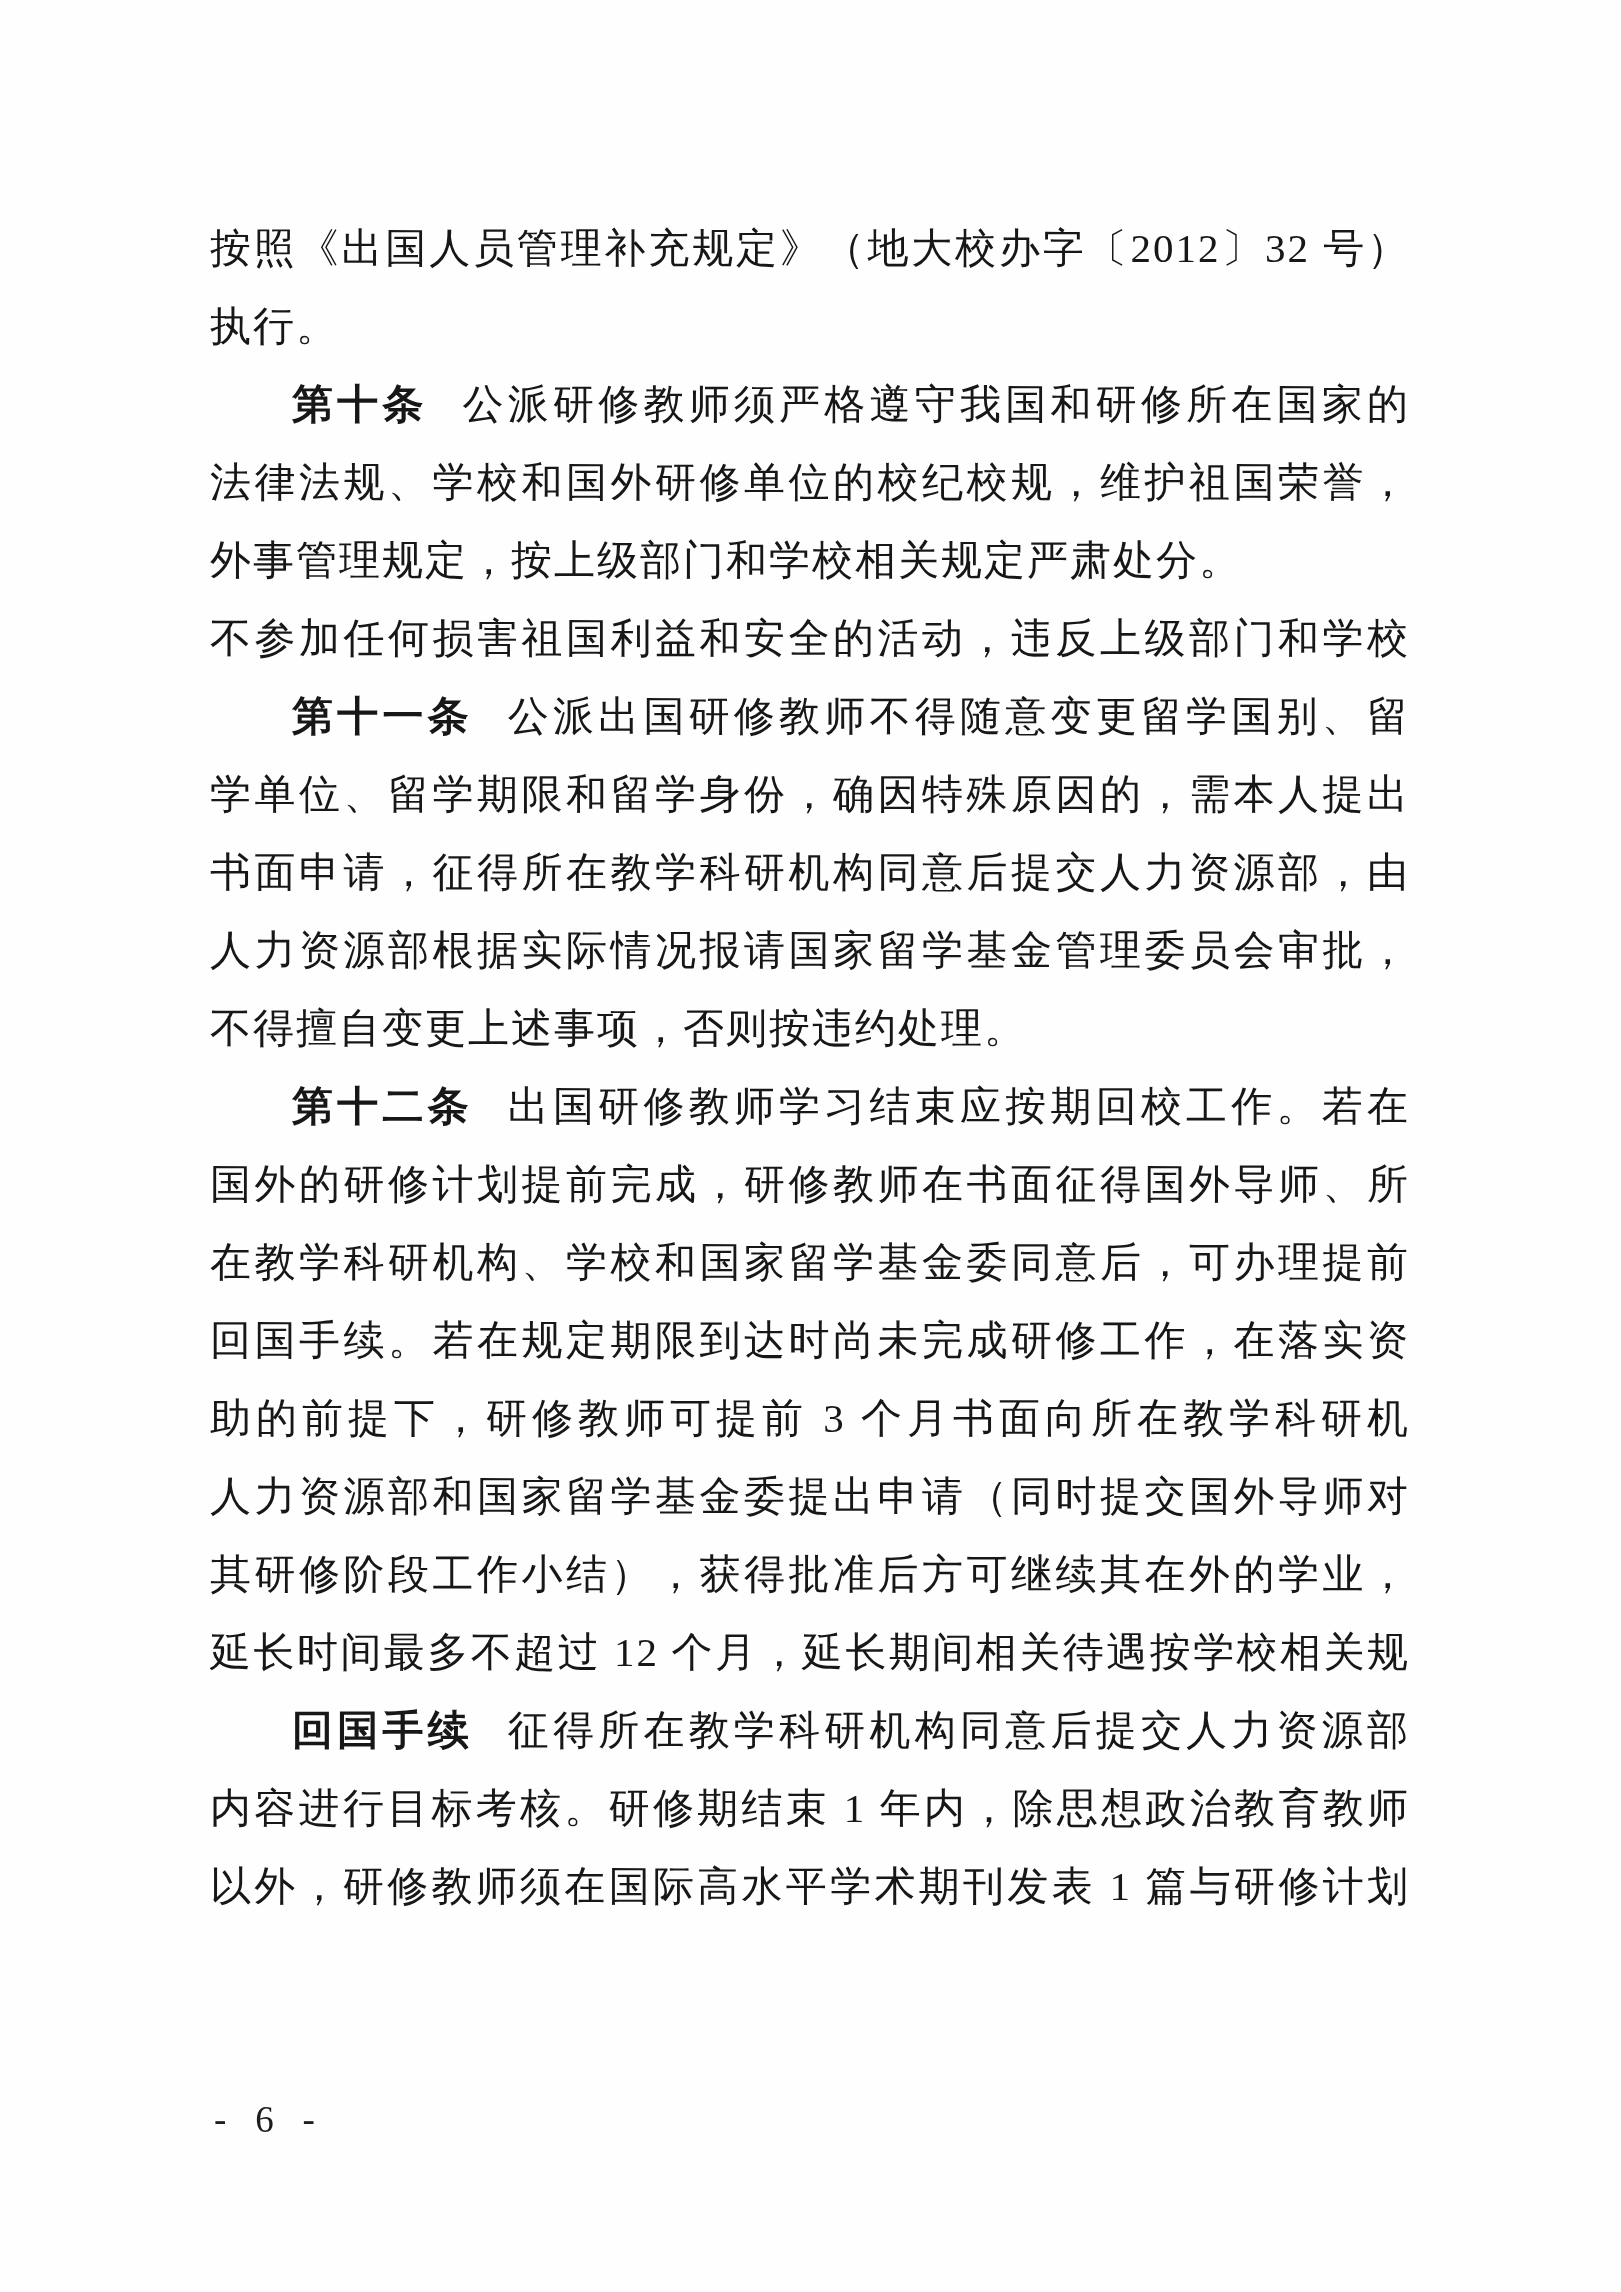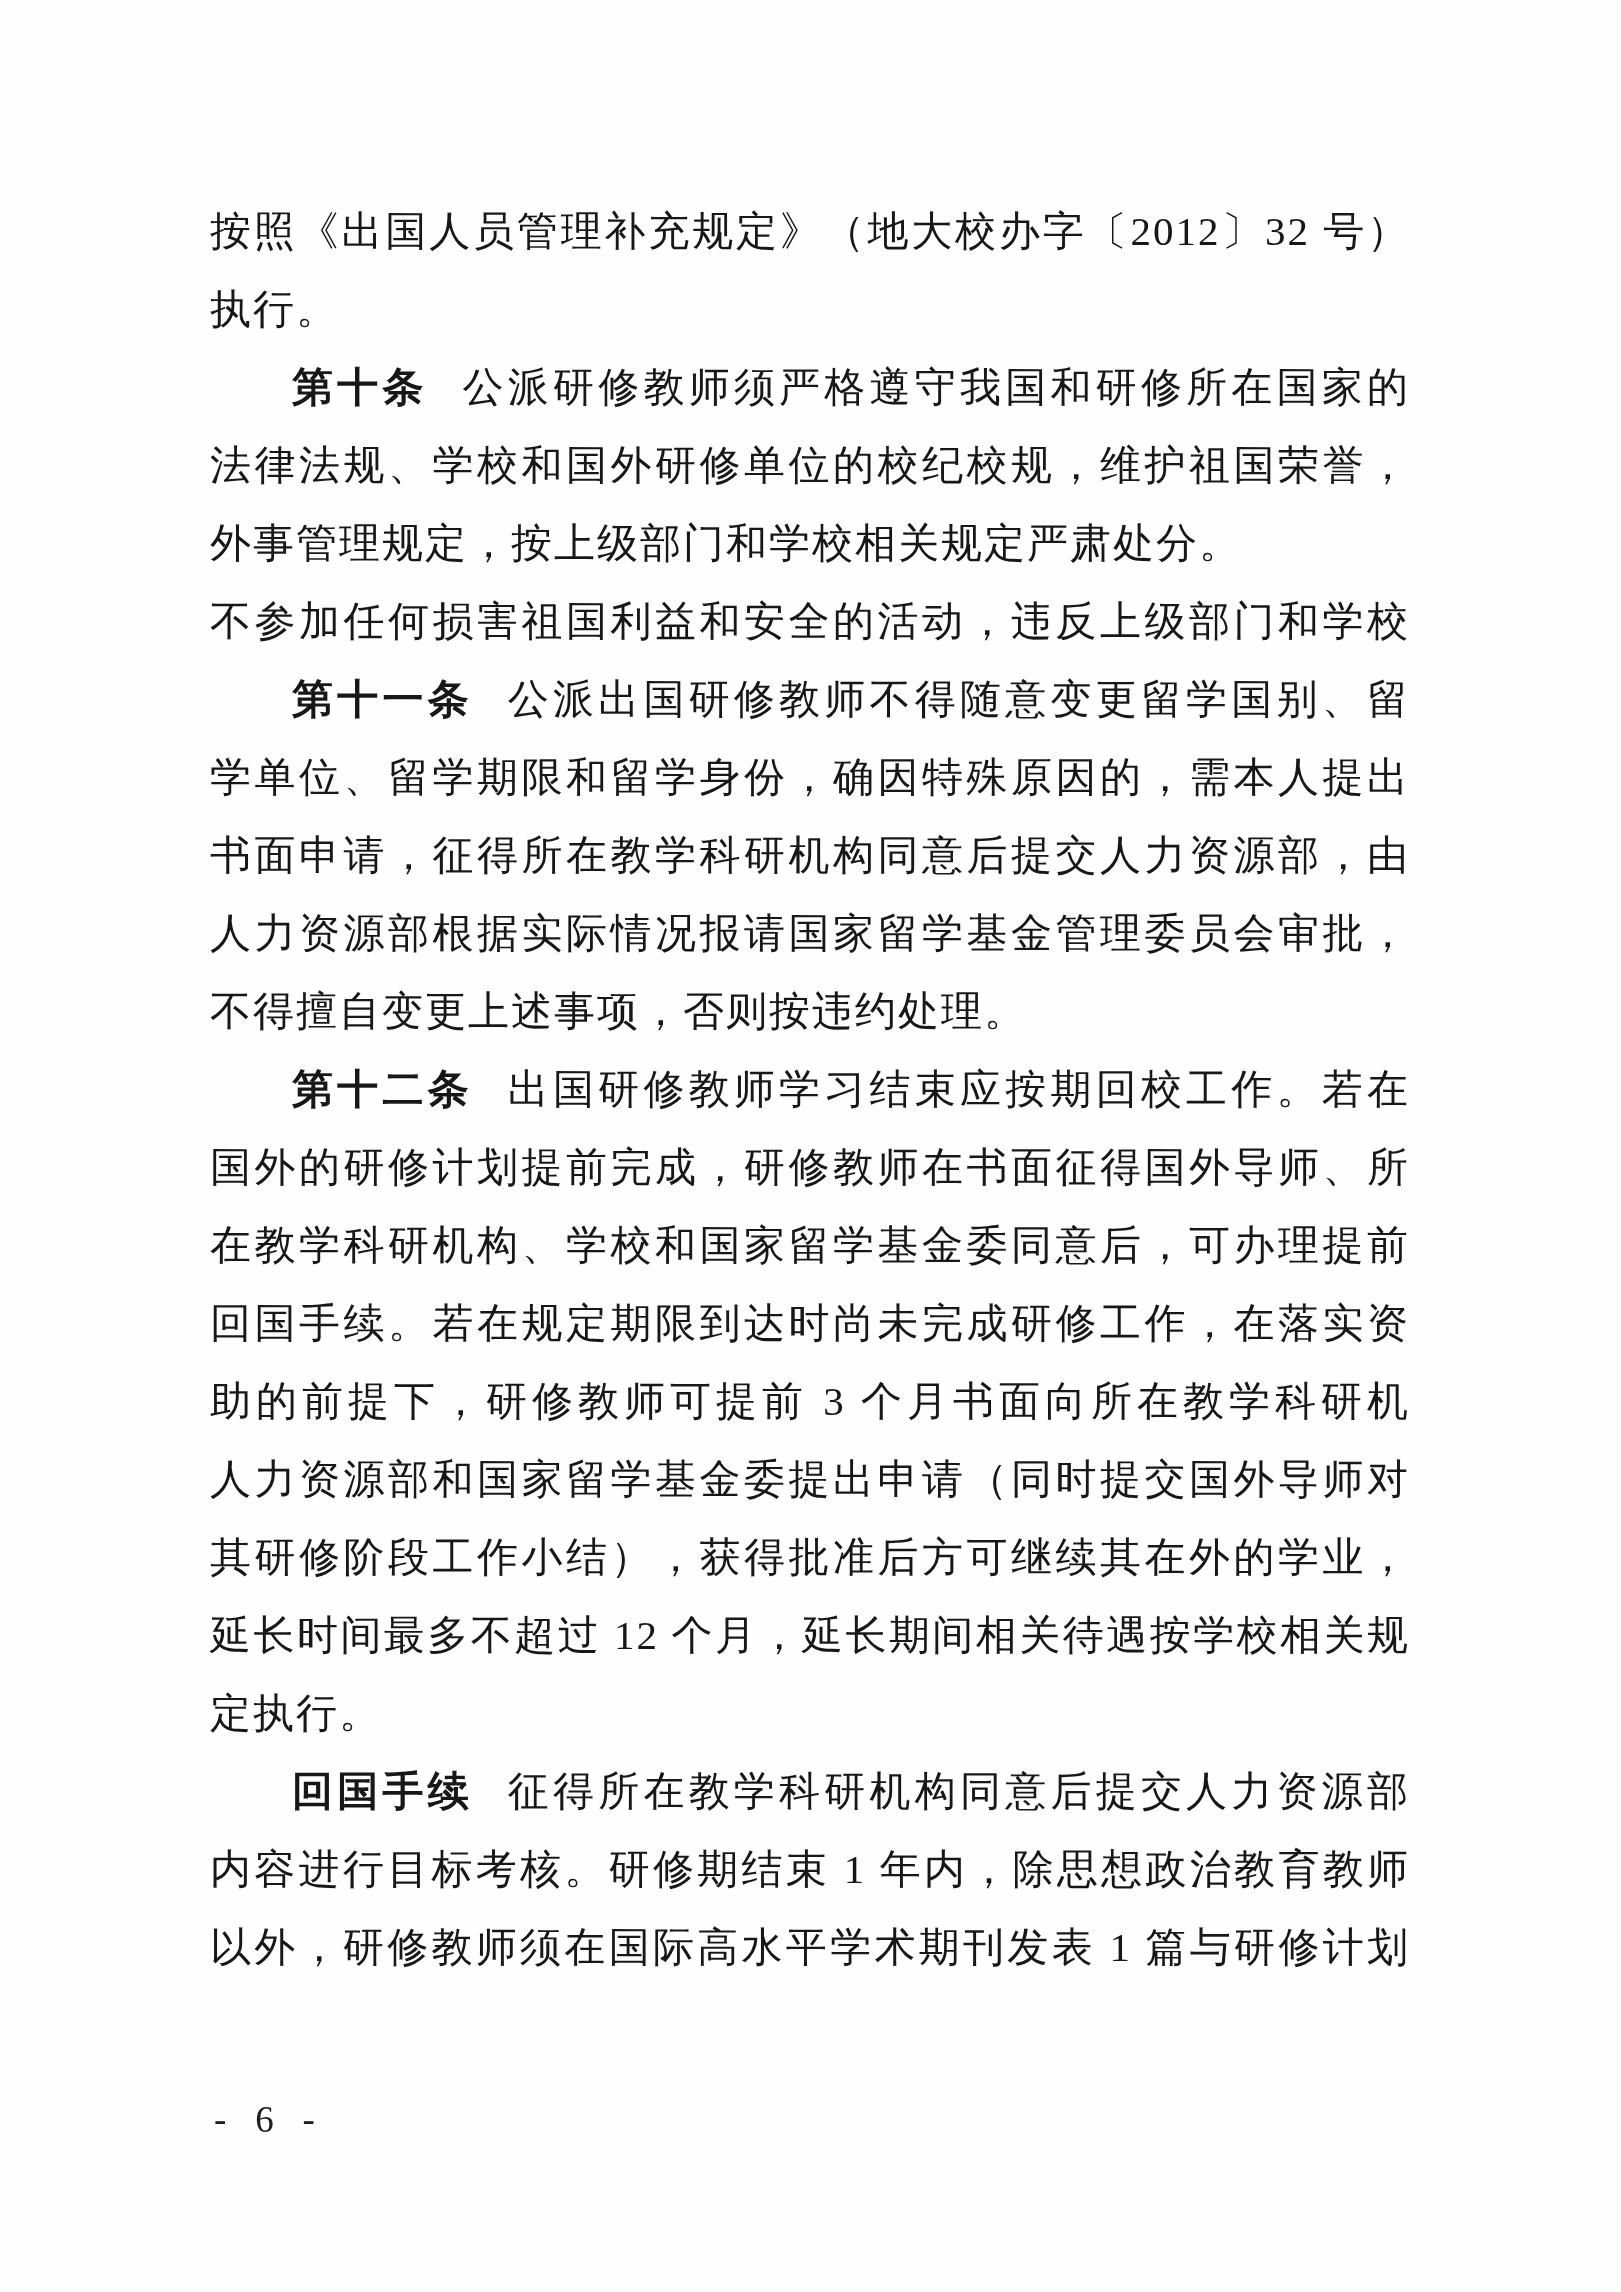--- a/index.html
+++ b/index.html
@@ -12,21 +12,21 @@
     width: 1621px;
     height: 2293px;
     background: #fefefe;
     overflow: hidden;
     font-family: "Liberation Serif", "DejaVu Serif", serif;
     color: #171717;
   }
   .text-block {
     position: absolute;
     left: 210px;
-    top: 192px;
+    top: 209px;
     width: 1200px;
   }
   .line {
     height: 78px;
     line-height: 78px;
     font-size: 41px;
     letter-spacing: 2px;
     white-space: normal;
     overflow: hidden;
   }
@@ -69,20 +69,19 @@
       <div class="line justify"><span class="seg">人力资源部根据实际情况报请国家留学基金管理委员会审批，</span></div>
       <div class="line"><span class="seg">不得擅自变更上述事项，否则按违约处理。</span></div>
       <div class="line justify indent"><span class="seg seg-bold">第十二条</span><span class="seg">出国研修教师学习结束应按期回校工作。若在</span></div>
       <div class="line justify"><span class="seg">国外的研修计划提前完成，研修教师在书面征得国外导师、所</span></div>
       <div class="line justify"><span class="seg">在教学科研机构、学校和国家留学基金委同意后，可办理提前</span></div>
       <div class="line justify"><span class="seg">回国手续。若在规定期限到达时尚未完成研修工作，在落实资</span></div>
       <div class="line justify"><span class="seg">助的前提下，研修教师可提前 3 个月书面向所在教学科研机构、</span></div>
       <div class="line justify"><span class="seg">人力资源部和国家留学基金委提出申请（同时提交国外导师对</span></div>
       <div class="line justify"><span class="seg">其研修阶段工作小结），获得批准后方可继续其在外的学业，但</span></div>
       <div class="line justify"><span class="seg">延长时间最多不超过 12 个月，延长期间相关待遇按学校相关规</span></div>
-      <div class="line"><span class="seg">定执行。</span></div>
       <div class="line justify indent"><span class="seg seg-bold">回国手续</span><span class="seg">征得所在教学科研机构同意后提交人力资源部</span></div>
       <div class="line justify"><span class="seg">内容进行目标考核。研修期结束 1 年内，除思想政治教育教师</span></div>
       <div class="line justify"><span class="seg">以外，研修教师须在国际高水平学术期刊发表 1 篇与研修计划</span></div>
     </div>
   <div class="page-number">- 6 -</div>
 </div>
 
 
 </body></html>

